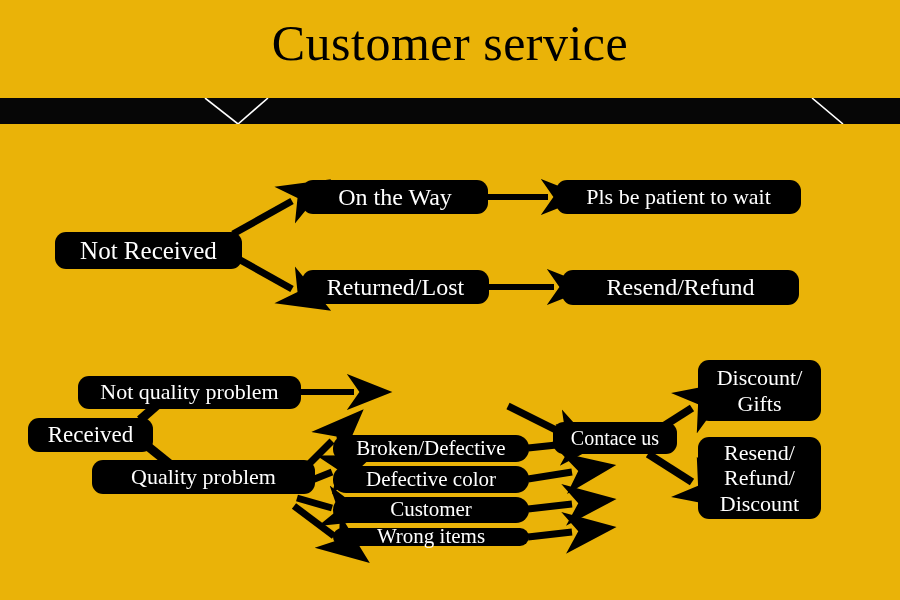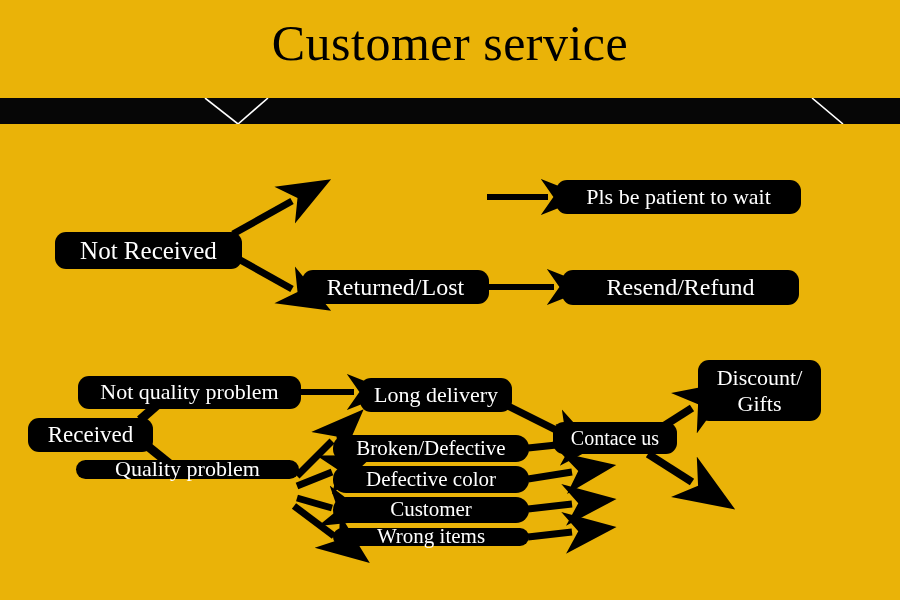--- a/index.html
+++ b/index.html
@@ -181,43 +181,46 @@
       <g>
         <line x1="648" y1="312" x2="692" y2="284" stroke="#000000" stroke-width="8" marker-end="url(#ah)"></line>
       </g>
       <g>
         <line x1="648" y1="330" x2="692" y2="358" stroke="#000000" stroke-width="8" marker-end="url(#ah)"></line>
       </g>
     </svg>
 
     <div class="node" style="left:47px; top:108px; width:187px; height:37px; font-size:25px;margin-left:8px;">Not Received</div>
 
+    <div class="node" style="left:302px; top:56px; width:186px; height:34px; font-size:24px;">On the Way</div>
 
     <div class="node" style="left:556px; top:56px; width:245px; height:34px; font-size:22px;">Pls be patient to wait</div>
 
     <div class="node" style="left:302px; top:146px; width:187px; height:34px; font-size:24px;">Returned/Lost</div>
 
     <div class="node" style="left:562px; top:146px; width:237px; height:35px; font-size:24px;">Resend/Refund</div>
 
     <div class="node" style="left:78px; top:252px; width:223px; height:33px; font-size:22px;">Not quality problem</div>
 
     <div class="node" style="left:28px; top:294px; width:125px; height:34px; font-size:23px;">Received</div>
 
-    <div class="node" style="left:76px; top:336px; width:223px; height:19px; font-size:22px;">Quality problem</div>
-
-    <div class="node" style="left:360px; top:254px; width:152px; height:34px; font-size:22px;">Long delivery</div>
+    <div class="node" style="left:92px; top:336px; width:223px; height:34px; font-size:22px;">Quality problem</div>
+
 
     <div class="node tight" style="left:333px; top:311px; width:196px; height:27px; font-size:21px;">Broken/Defective</div>
 
     <div class="node tight" style="left:333px; top:342px; width:196px; height:27px; font-size:21px;">Defective color</div>
 
     <div class="node tight" style="left:333px; top:373px; width:196px; height:26px; font-size:21px;">Customer</div>
 
     <div class="node tight" style="left:333px; top:404px; width:196px; height:18px; font-size:21px;text-align:right;">Wrong items</div>
 
     <div class="node" style="left:553px; top:298px; width:124px; height:32px; font-size:20px;">Contace us</div>
 
     <div class="node multiline" style="left:698px; top:236px; width:123px; height:61px; font-size:22px;">Discount/
 Gifts</div>
 
+    <div class="node multiline" style="left:698px; top:313px; width:123px; height:82px; font-size:22px;">Resend/
+Refund/
+Discount</div>
 
   </div>
 </div>
 
 </body></html>

